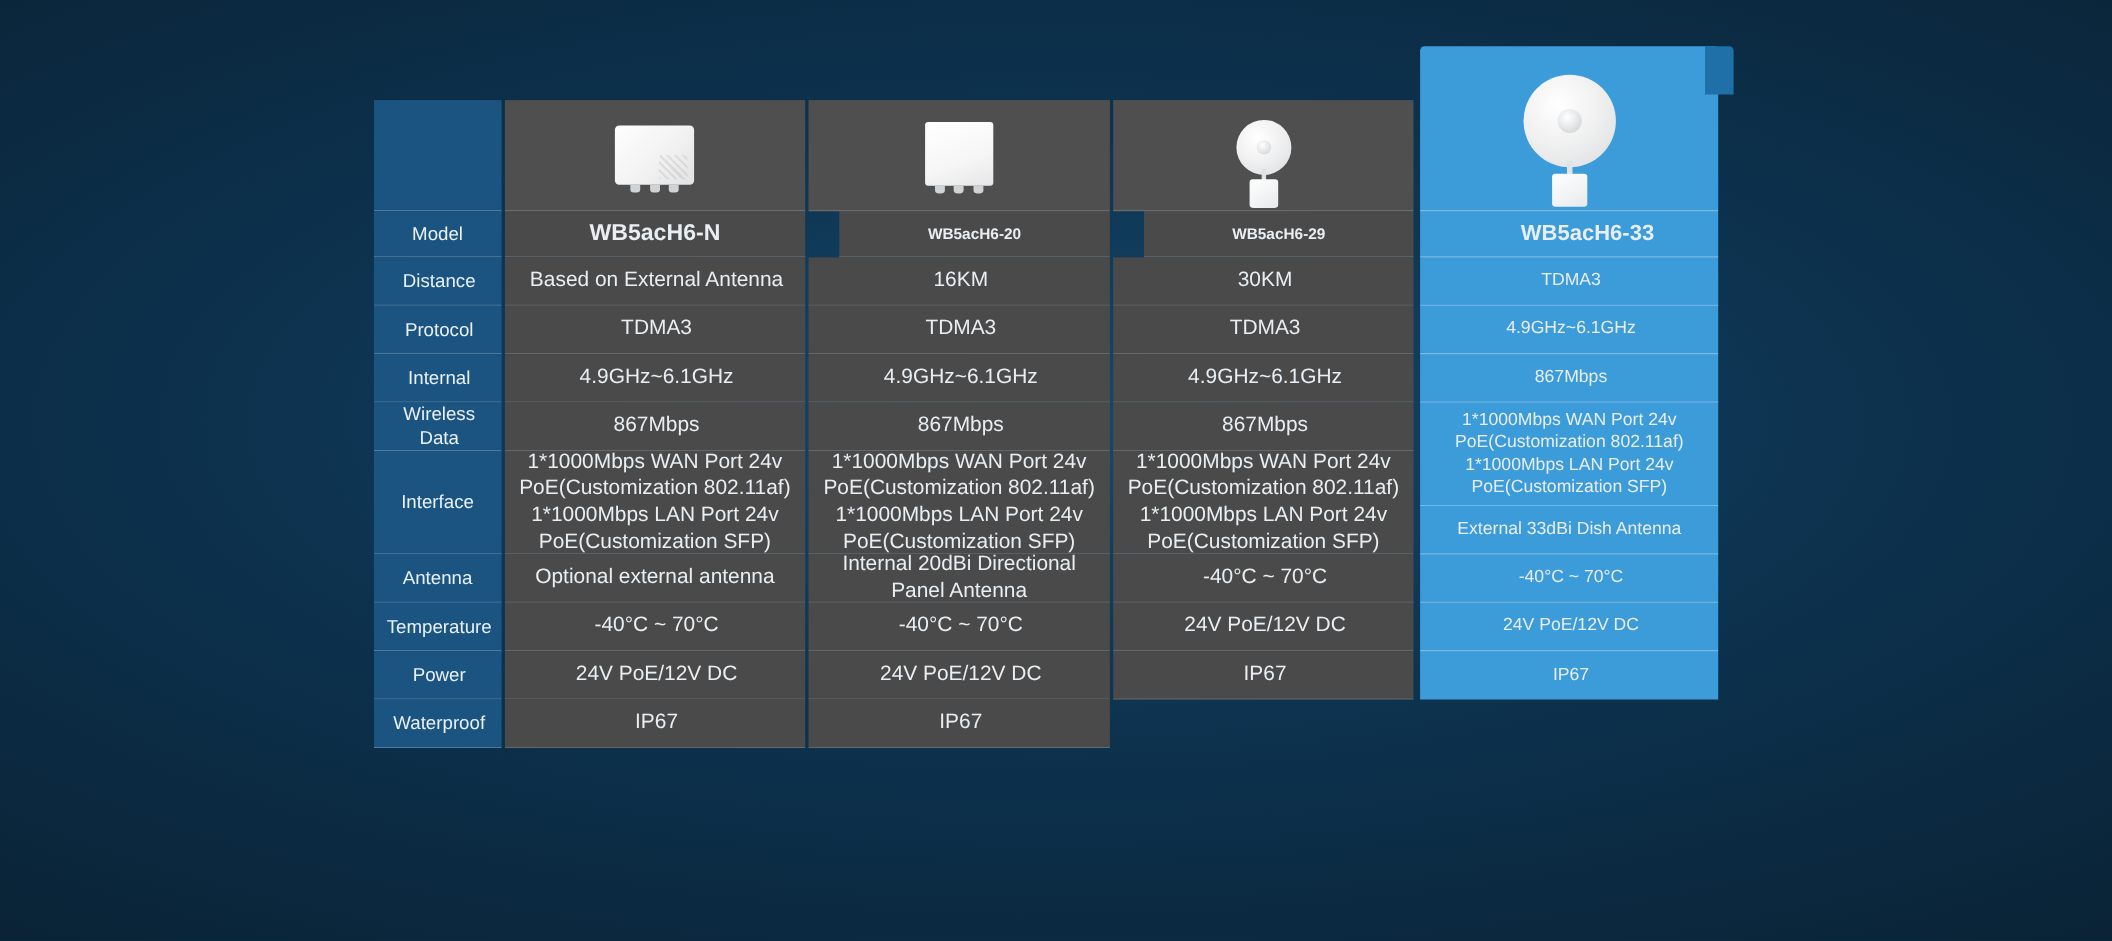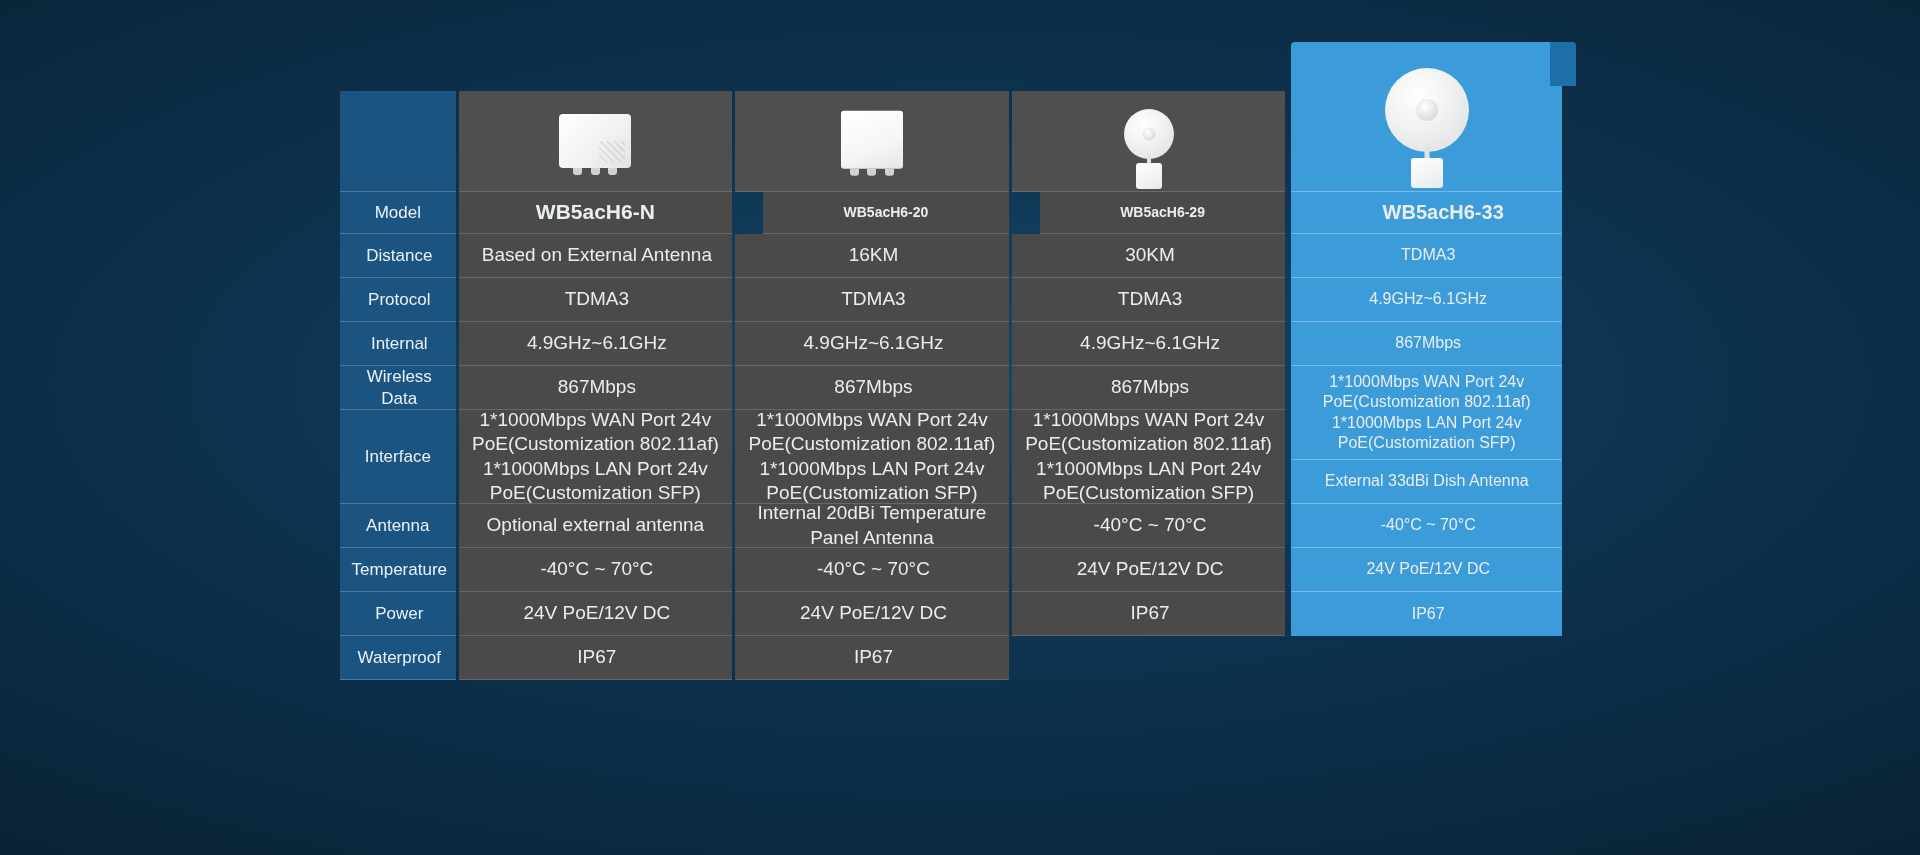--- a/index.html
+++ b/index.html
@@ -252,21 +252,21 @@
       <div class="cell h-iface">
         <div>
           <div>1*1000Mbps WAN Port 24v</div>
           <div>PoE(Customization 802.11af)</div>
           <div>1*1000Mbps LAN Port 24v</div>
           <div>PoE(Customization SFP)</div>
         </div>
       </div>
       <div class="cell h-antenna">
         <div>
-          <div>Internal 20dBi Temperature</div>
+          <div>Internal 20dBi Directional</div>
           <div>Panel Antenna</div>
         </div>
       </div>
       <div class="cell h-row">-40°C ~ 70°C</div>
       <div class="cell h-row">24V PoE/12V DC</div>
       <div class="cell h-row">IP67</div>
     </div>
 
     <div class="gap"></div>
 

